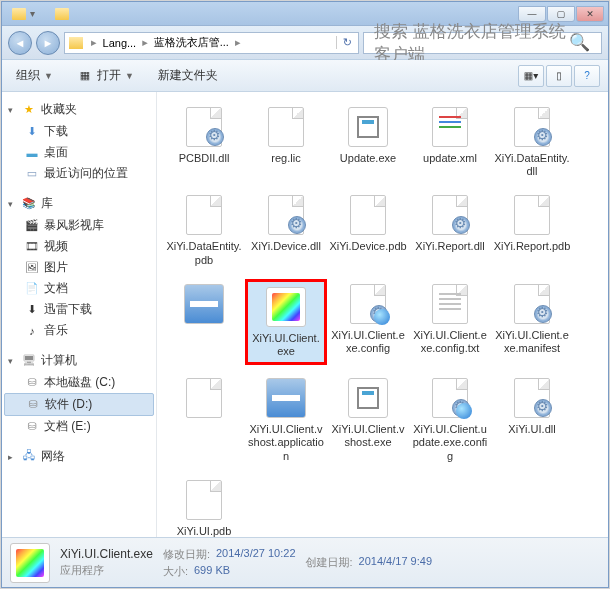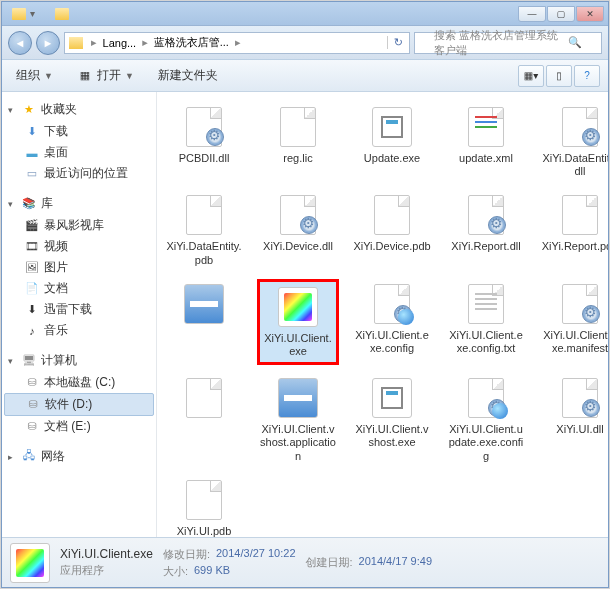--- a/index.html
+++ b/index.html
@@ -12,21 +12,21 @@
 .winbtns { margin-left: auto; display: flex; gap: 1px; }
 .winbtn { width: 28px; height: 16px; background: linear-gradient(#f4f8fc, #d8e4f0); border: 1px solid #9ab4d4; border-radius: 0 0 3px 3px; display: flex; align-items: center; justify-content: center; font-size: 9px; color: #444; }
 .winbtn.close { background: linear-gradient(#f4c4c4, #e49898); }
 .addrbar { height: 34px; display: flex; align-items: center; padding: 4px 6px; gap: 4px; background: linear-gradient(#e4eef8, #d4e0ee); border-bottom: 1px solid #bcd0e4; }
 .navbtn { width: 24px; height: 24px; border-radius: 50%; background: radial-gradient(circle at 40% 35%, #c8dcf0, #8cb0d8); border: 1px solid #6a8cb4; display: flex; align-items: center; justify-content: center; color: #fff; font-size: 11px; }
 .crumb-box { flex: 1; height: 22px; background: #fff; border: 1px solid #a8bcd4; display: flex; align-items: center; font-size: 11px; overflow: hidden; }
 .crumb-box .folder-mini { width: 14px; height: 12px; background: linear-gradient(#ffe9a8, #f5c84c); margin: 0 4px; }
 .crumb-box span.sep { color: #888; padding: 0 4px; }
 .crumb-box span.c { padding: 0 2px; white-space: nowrap; }
 .crumb-box .refresh { margin-left: auto; padding: 0 6px; color: #4a6ca8; border-left: 1px solid #ccc; }
-.search-box { width: 188px; height: 22px; background: #fff; border: 1px solid #a8bcd4; display: flex; align-items: center; padding: 0 19px; font-size: 11px; color: #888; }
+.search-box { width: 239px; height: 22px; background: #fff; border: 1px solid #a8bcd4; display: flex; align-items: center; padding: 0 10px; font-size: 17px; color: #888; }
 .search-box .mag { margin-left: auto; color: #4a6ca8; }
 .toolbar { height: 32px; background: linear-gradient(#f4f8fc, #e0eaf4); border-bottom: 1px solid #c4d4e4; display: flex; align-items: center; padding: 0 8px; gap: 12px; font-size: 12px; color: #333; }
 .toolbar .tbtn { display: flex; align-items: center; gap: 4px; padding: 3px 6px; }
 .toolbar .drop { font-size: 9px; color: #666; }
 .toolbar .right { margin-left: auto; display: flex; gap: 2px; }
 .toolbar .iconbtn { width: 26px; height: 22px; border: 1px solid #b4c8dc; background: linear-gradient(#fcfeff, #e8f0f8); border-radius: 2px; display: flex; align-items: center; justify-content: center; font-size: 10px; }
 .body { flex: 1; display: flex; background: #fff; overflow: hidden; }
 .sidebar { width: 155px; background: #fff; border-right: 1px solid #e4e8ec; padding: 6px 2px; font-size: 12px; overflow-y: auto; }
 .sb-group { margin-bottom: 8px; }
 .sb-head { display: flex; align-items: center; gap: 4px; padding: 3px 4px; color: #333; }
@@ -34,21 +34,21 @@
 .sb-item { display: flex; align-items: center; gap: 4px; padding: 2px 4px 2px 20px; color: #333; }
 .sb-item.sel { background: #d4e4f4; border: 1px solid #a8c4e0; border-radius: 2px; }
 .ic { width: 16px; height: 14px; display: inline-flex; align-items: center; justify-content: center; font-size: 11px; }
 .ic.star { color: #f4b400; }
 .ic.dl { color: #4a8cd4; }
 .ic.desk { color: #4aa4d4; }
 .ic.lib { color: #8ca4c4; }
 .ic.drive { color: #8c8c8c; }
 .ic.net { color: #4a8cd4; }
 .content { flex: 1; padding: 10px 6px; overflow-y: auto; }
-.grid { display: grid; grid-template-columns: repeat(5, 82px); gap: 8px 12px; }
+.grid { display: grid; grid-template-columns: repeat(5, 82px); gap: 8px 0; }
 .fitem { width: 82px; display: flex; flex-direction: column; align-items: center; padding: 4px 2px; font-size: 11px; color: #333; text-align: center; }
 .fitem.hl { border: 3px solid #ff0000; }
 .fitem.sel-item { background: #cce4f7; }
 .ficon { width: 48px; height: 42px; margin-bottom: 4px; position: relative; display: flex; align-items: center; justify-content: center; }
 .ficon .page { width: 36px; height: 40px; background: #fff; border: 1px solid #c8c8c8; border-radius: 2px; position: relative; }
 .ficon .page::before { content: ""; position: absolute; top: 0; right: 0; width: 10px; height: 10px; background: linear-gradient(135deg, transparent 50%, #e8e8e8 50%); border-left: 1px solid #c8c8c8; border-bottom: 1px solid #c8c8c8; }
 .ficon .gear { position: absolute; bottom: 2px; right: 4px; width: 18px; height: 18px; border-radius: 50%; background: radial-gradient(circle, #d8e4f0 40%, #8cb0d8 60%); border: 1px solid #6a8cb4; }
 .ficon .gear::after { content: "⚙"; position: absolute; top: -2px; left: 1px; font-size: 14px; color: #6a8cb4; }
 .ficon .app-ico { width: 40px; height: 40px; background: #fff; border: 1px solid #c8c8c8; border-radius: 3px; display: flex; align-items: center; justify-content: center; }
 .ficon .app-ico .grad { width: 28px; height: 28px; background: linear-gradient(135deg, #ff4444, #ffaa44, #ffff44, #44ff44, #44ffff, #4444ff, #ff44ff); border-radius: 2px; }

